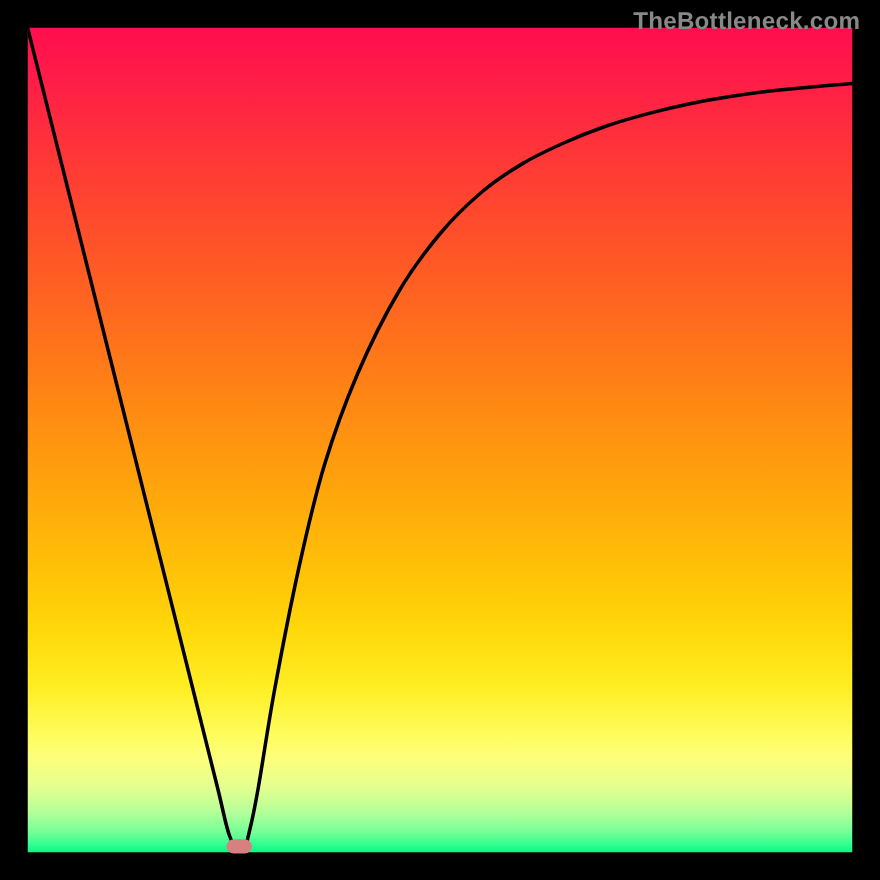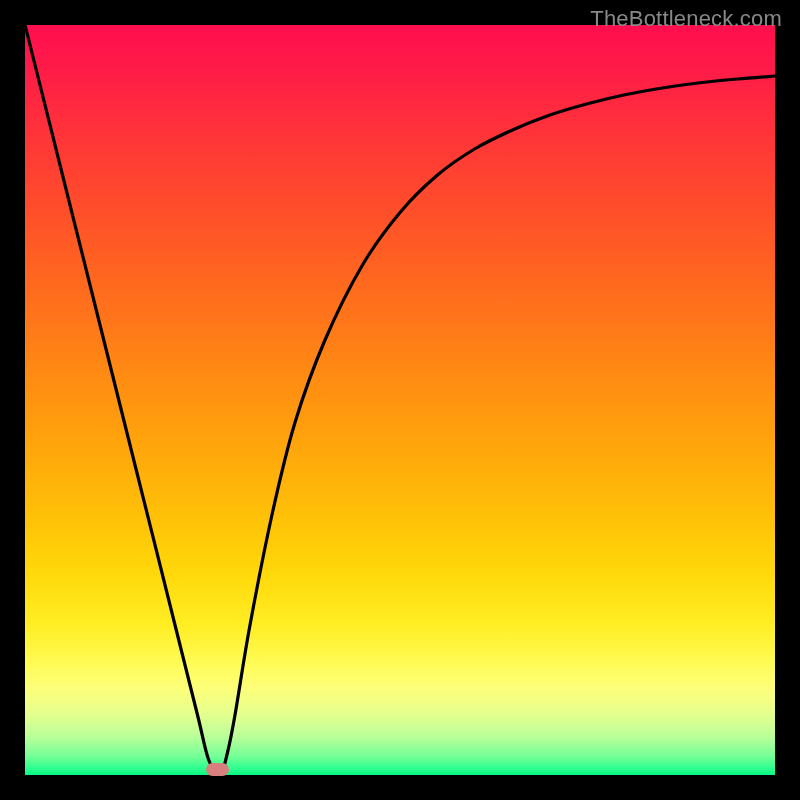--- a/index.html
+++ b/index.html
@@ -9,21 +9,21 @@
     background: #000;
     position: relative;
     font-family: Arial, Helvetica, sans-serif;
   }
   .watermark {
     position: absolute;
     top: 6px;
     right: 18px;
     color: #888;
     font-size: 22px;
-    font-weight: 400;
+    font-weight: 700;
     letter-spacing: 0.2px;
     z-index: 10;
   }
   .frame {
     position: absolute;
     left: 25px;
     top: 25px;
     width: 750px;
     height: 750px;
     background: #000;

